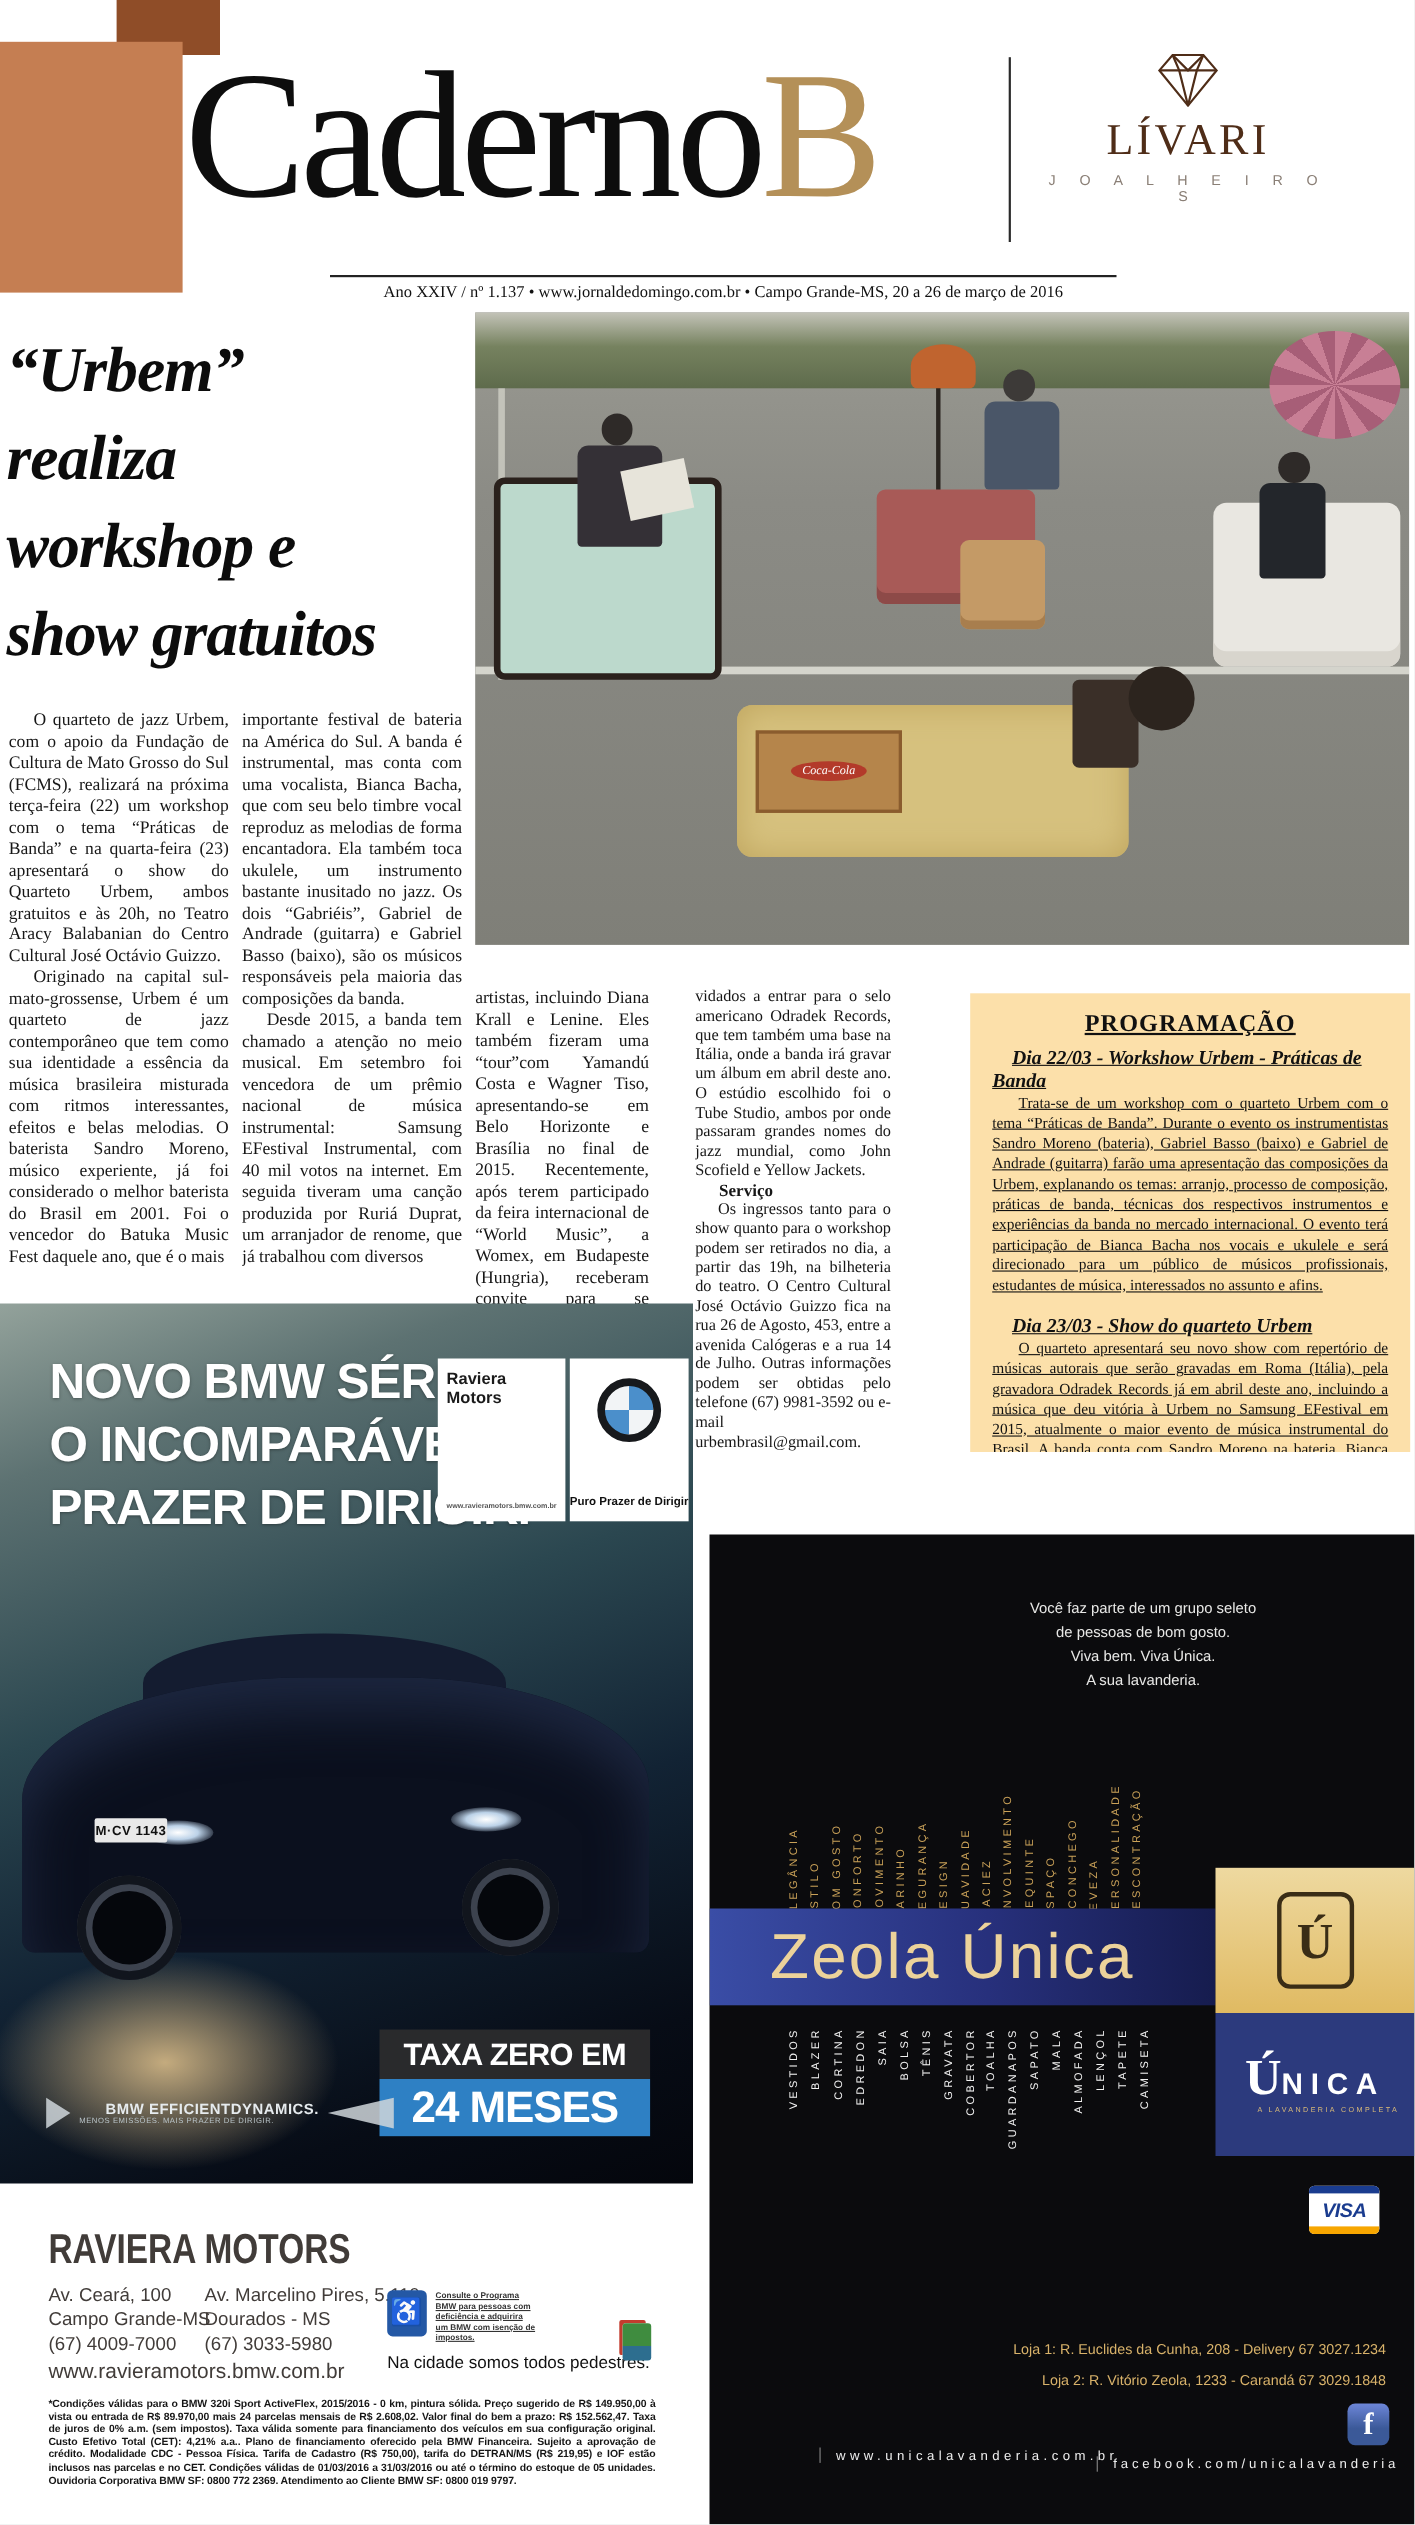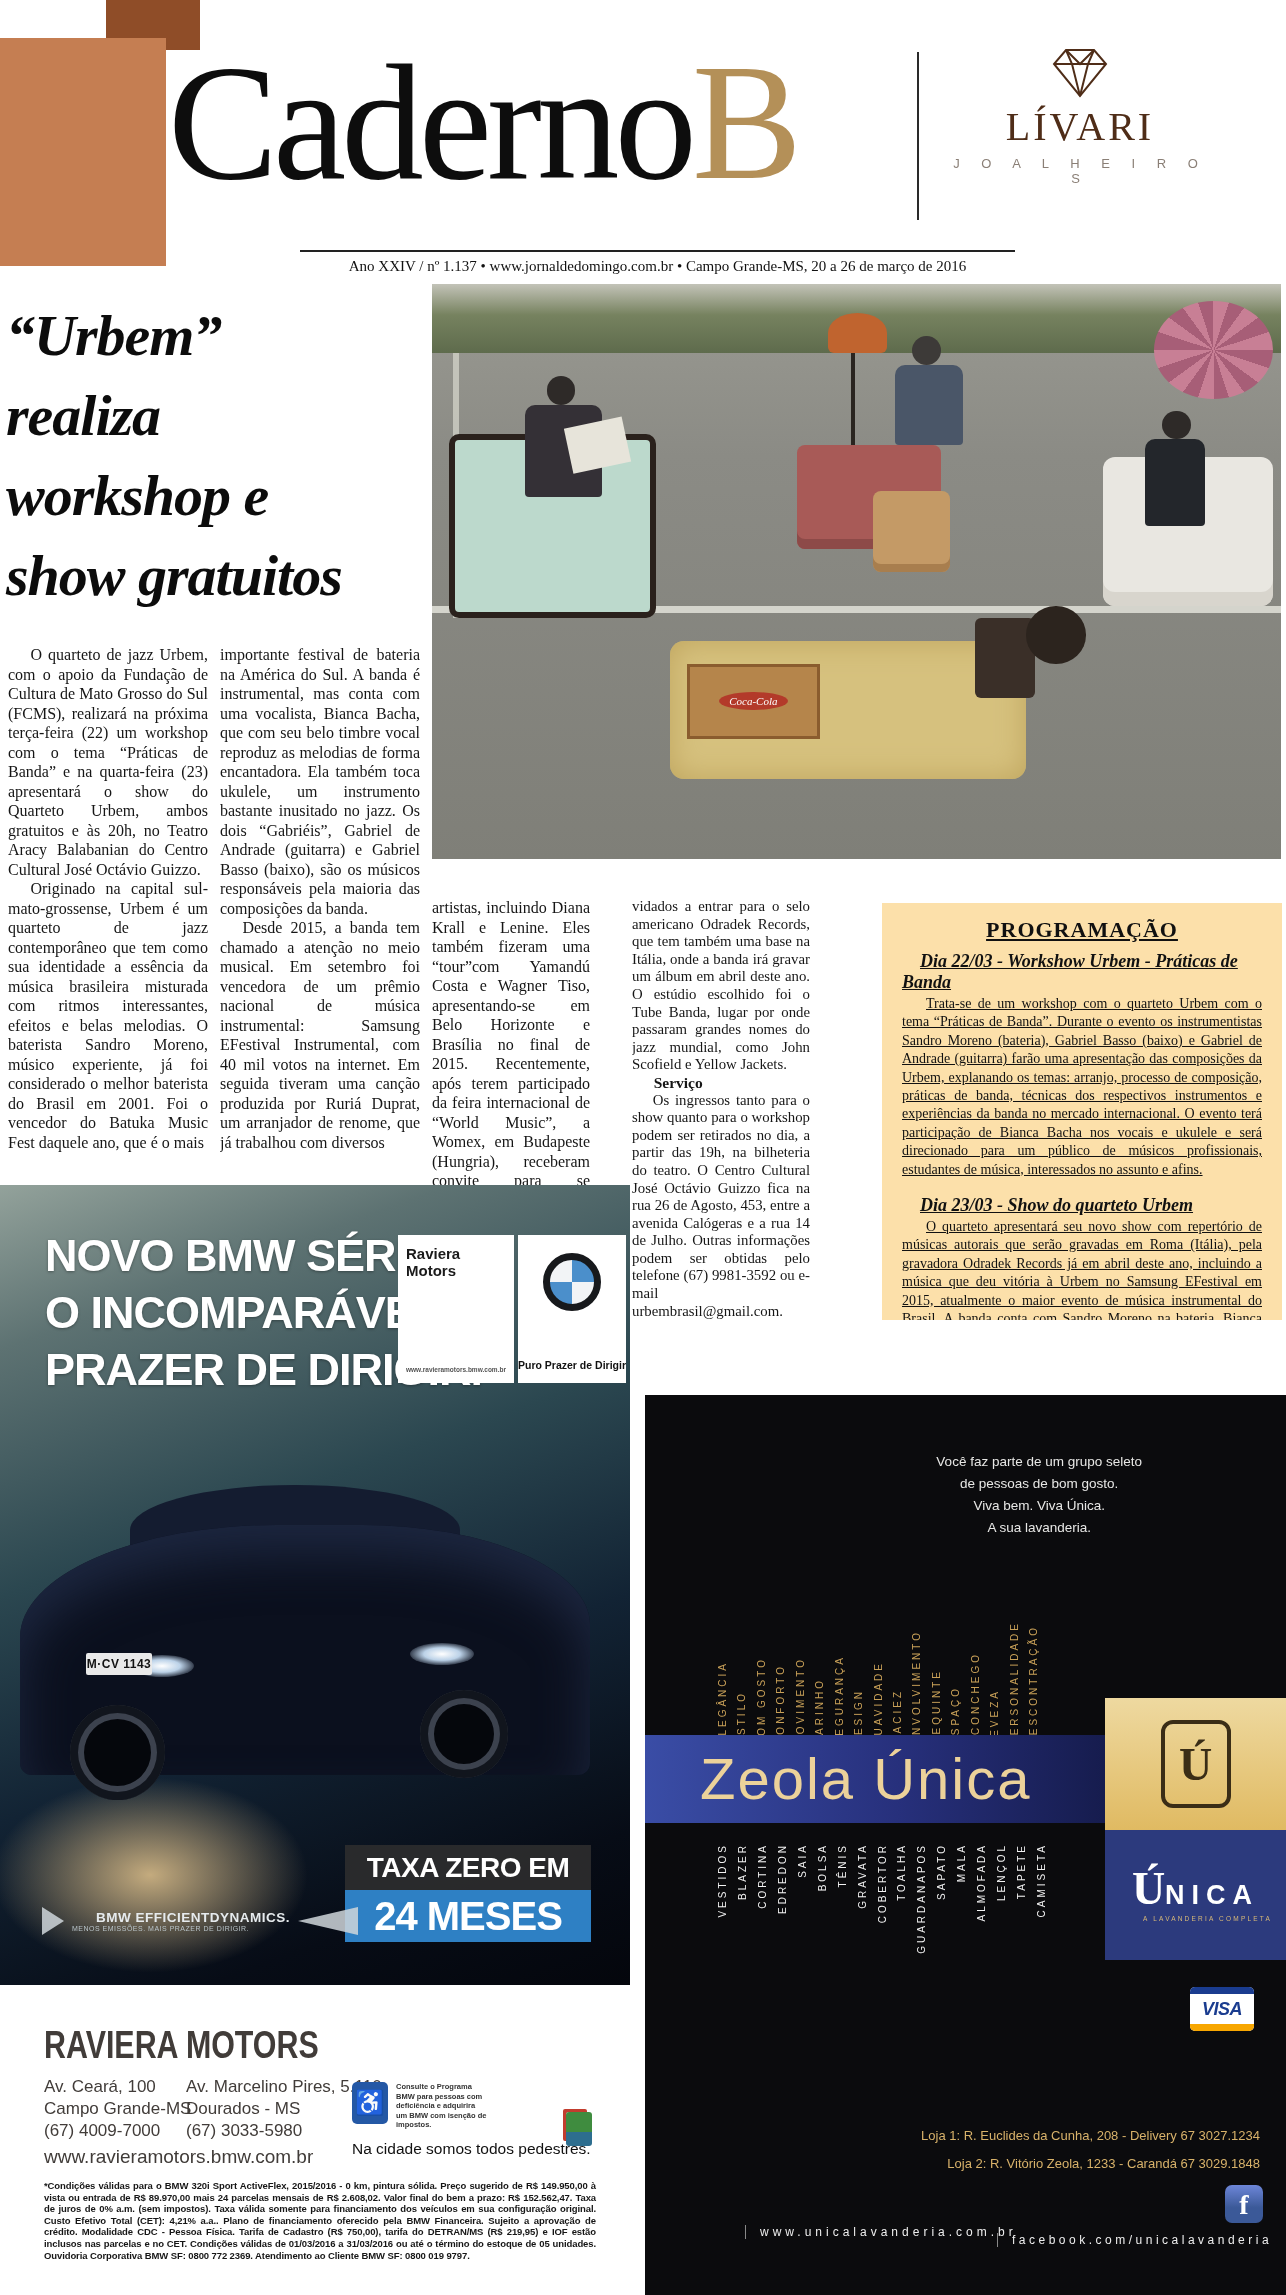--- a/index.html
+++ b/index.html
@@ -106,21 +106,21 @@
 
   
   .sans{font-family:"Liberation Sans",sans-serif;}
   .dealer-name{left:44px;top:2024px;font-size:38px;font-weight:700;color:#413c39;letter-spacing:0;
                transform:scaleX(.8);transform-origin:left;white-space:nowrap;}
   .addr{top:2076px;font-size:17px;line-height:22px;color:#413c39;}
   .addr1{left:44px;} .addr2{left:186px;}
   .dealer-site{left:44px;top:2146px;font-size:19px;color:#413c39;}
   .access-icon{left:352px;top:2082px;width:36px;height:42px;background:#2458a5;border-radius:5px;
                color:#fff;font-size:24px;text-align:center;line-height:42px;}
-  .access-note{left:396px;top:2082px;width:92px;font-size:7.5px;line-height:9.5px;font-weight:700;color:#333;}
+  .access-note{left:396px;top:2082px;width:92px;font-size:7.5px;line-height:9.5px;font-weight:700;color:#333;text-decoration:underline;}
   .pedestres{left:352px;top:2140px;font-size:15.5px;color:#111;}
   .city-logo{left:566px;top:2112px;width:26px;height:34px;border-radius:3px;
              background:linear-gradient(#3f8c3f 60%,#2d6e8f 60%);box-shadow:-4px -4px 0 -1px #c23c2e;}
   .fineprint{left:44px;top:2180px;width:552px;font-size:9.5px;line-height:11.6px;font-weight:700;
              color:#161616;text-align:justify;letter-spacing:-.1px;}
 
   
   .unica{left:645px;top:1395px;width:641px;height:900px;background:#0b0b0d;overflow:hidden;
          font-family:"Liberation Sans",sans-serif;color:#eee;}
   .un-intro{right:144px;top:56px;text-align:center;font-size:13.5px;line-height:22px;color:#e8e8e6;}
@@ -224,21 +224,21 @@
     <p>Originado na capital sul-mato-grossense, Urbem é um quarteto de jazz contemporâneo que tem como sua identidade a essência da música brasileira misturada com ritmos interessantes, efeitos e belas melodias. O baterista Sandro Moreno, músico experiente, já foi considerado o melhor baterista do Brasil em 2001. Foi o vencedor do Batuka Music Fest daquele ano, que é o mais</p>
   </div>
   <div class="abs col col2">
     <p class="noindent">importante festival de bateria na América do Sul. A banda é instrumental, mas conta com uma vocalista, Bianca Bacha, que com seu belo timbre vocal reproduz as melodias de forma encantadora. Ela também toca ukulele, um instrumento bastante inusitado no jazz. Os dois “Gabriéis”, Gabriel de Andrade (guitarra) e Gabriel Basso (baixo), são os músicos responsáveis pela maioria das composições da banda.</p>
     <p>Desde 2015, a banda tem chamado a atenção no meio musical. Em setembro foi vencedora de um prêmio nacional de música instrumental: Samsung EFestival Instrumental, com 40 mil votos na internet. Em seguida tiveram uma canção produzida por Ruriá Duprat, um arranjador de renome, que já trabalhou com diversos</p>
   </div>
   <div class="abs col col3">
     <p class="noindent">artistas, incluindo Diana Krall e Lenine. Eles também fizeram uma “tour”com Yamandú Costa e Wagner Tiso, apresentando-se em Belo Horizonte e Brasília no final de 2015. Recentemente, após terem participado da feira internacional de “World Music”, a Womex, em Budapeste (Hungria), receberam convite para se apresentar em diversos festivais ao redor do mundo, sendo con-</p>
   </div>
   <div class="abs col col4">
-    <p class="noindent">vidados a entrar para o selo americano Odradek Records, que tem também uma base na Itália, onde a banda irá gravar um álbum em abril deste ano. O estúdio escolhido foi o Tube Banda, lugar por onde passaram grandes nomes do jazz mundial, como John Scofield e Yellow Jackets.</p>
+    <p class="noindent">vidados a entrar para o selo americano Odradek Records, que tem também uma base na Itália, onde a banda irá gravar um álbum em abril deste ano. O estúdio escolhido foi o Tube Studio, ambos por onde passaram grandes nomes do jazz mundial, como John Scofield e Yellow Jackets.</p>
     <p class="servico">Serviço</p>
     <p>Os ingressos tanto para o show quanto para o workshop podem ser retirados no dia, a partir das 19h, na bilheteria do teatro. O Centro Cultural José Octávio Guizzo fica na rua 26 de Agosto, 453, entre a avenida Calógeras e a rua 14 de Julho. Outras informações podem ser obtidas pelo telefone (67) 9981-3592 ou e-mail urbembrasil@gmail.com.</p>
   </div>
 
   <div class="abs prog">
     <div class="prog-title">PROGRAMAÇÃO</div>
     <div class="prog-item-title">Dia 22/03 - Workshow Urbem - Práticas de Banda</div>
     <p class="prog-text">Trata-se de um workshop com o quarteto Urbem com o tema “Práticas de Banda”. Durante o evento os instrumentistas Sandro Moreno (bateria), Gabriel Basso (baixo) e Gabriel de Andrade (guitarra) farão uma apresentação das composições da Urbem, explanando os temas: arranjo, processo de composição, práticas de banda, técnicas dos respectivos instrumentos e experiências da banda no mercado internacional. O evento terá participação de Bianca Bacha nos vocais e ukulele e será direcionado para um público de músicos profissionais, estudantes de música, interessados no assunto e afins.</p>
     <div class="prog-item-title" style="margin-top:16px;">Dia 23/03 - Show do quarteto Urbem</div>
     <p class="prog-text">O quarteto apresentará seu novo show com repertório de músicas autorais que serão gravadas em Roma (Itália), pela gravadora Odradek Records já em abril deste ano, incluindo a música que deu vitória à Urbem no Samsung EFestival em 2015, atualmente o maior evento de música instrumental do Brasil. A banda conta com Sandro Moreno na bateria, Bianca Bacha nos vocais e ukulele, Gabriel de Andrade na guitarra e Gabriel Basso no baixo. O show tem classificação livre e terá duração de 70 minutos.</p>

